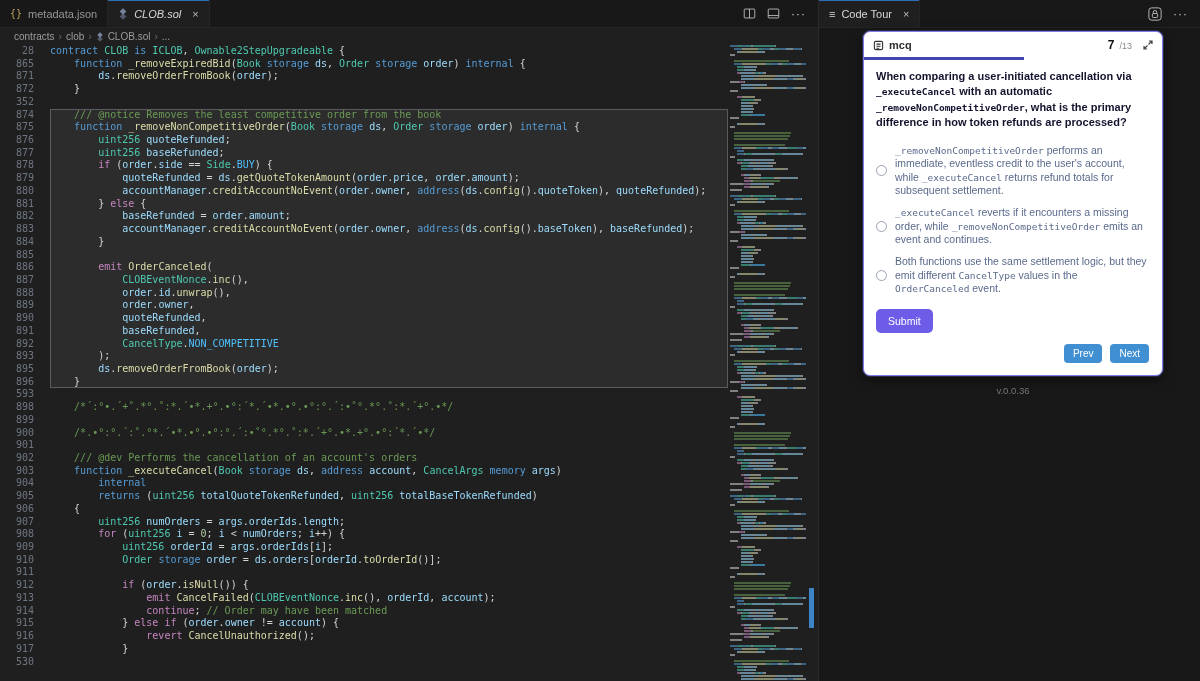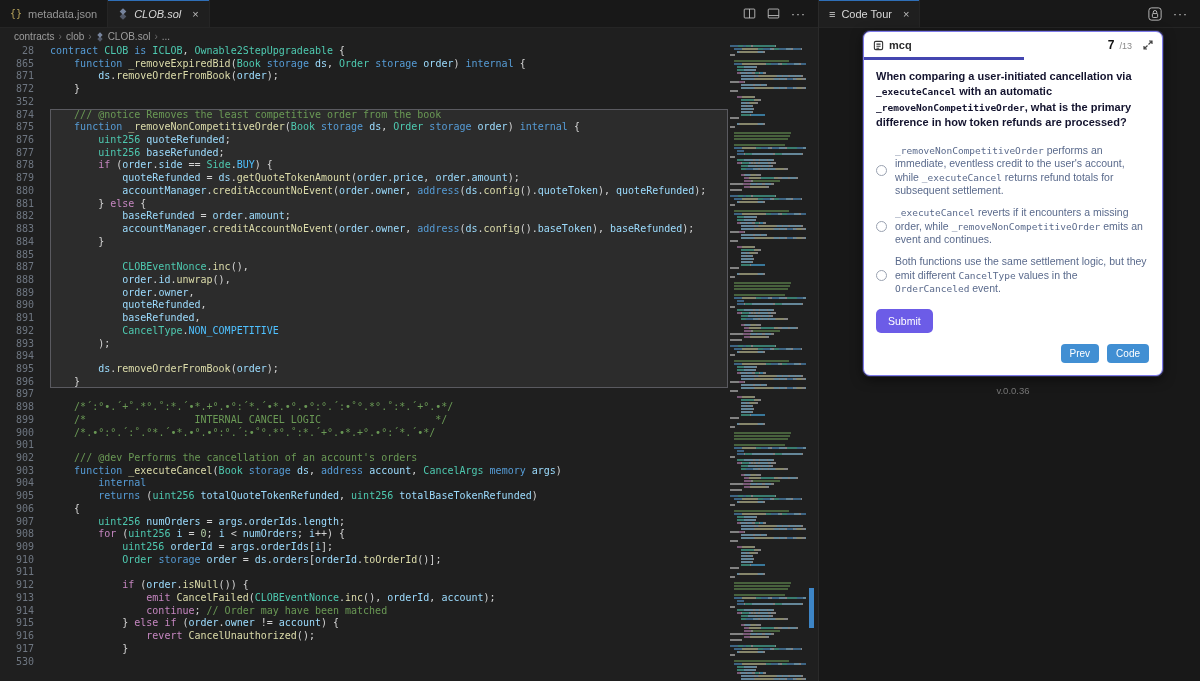--- a/index.html
+++ b/index.html
@@ -144,33 +144,33 @@
           <div class="crow hl"><span class="ln">876</span><span class="code"><span class="tk-pun">        </span><span class="tk-typ">uint256 </span><span class="tk-var">quoteRefunded</span><span class="tk-pun">;</span></span></div>
           <div class="crow hl"><span class="ln">877</span><span class="code"><span class="tk-pun">        </span><span class="tk-typ">uint256 </span><span class="tk-var">baseRefunded</span><span class="tk-pun">;</span></span></div>
           <div class="crow hl"><span class="ln">878</span><span class="code"><span class="tk-pun">        </span><span class="tk-ctl">if </span><span class="tk-pun">(</span><span class="tk-var">order</span><span class="tk-pun">.</span><span class="tk-var">side </span><span class="tk-op">== </span><span class="tk-typ">Side</span><span class="tk-pun">.</span><span class="tk-const">BUY</span><span class="tk-pun">) {</span></span></div>
           <div class="crow hl"><span class="ln">879</span><span class="code"><span class="tk-pun">            </span><span class="tk-var">quoteRefunded </span><span class="tk-op">= </span><span class="tk-var">ds</span><span class="tk-pun">.</span><span class="tk-fn">getQuoteTokenAmount</span><span class="tk-pun">(</span><span class="tk-var">order</span><span class="tk-pun">.</span><span class="tk-var">price</span><span class="tk-pun">, </span><span class="tk-var">order</span><span class="tk-pun">.</span><span class="tk-var">amount</span><span class="tk-pun">);</span></span></div>
           <div class="crow hl"><span class="ln">880</span><span class="code"><span class="tk-pun">            </span><span class="tk-var">accountManager</span><span class="tk-pun">.</span><span class="tk-fn">creditAccountNoEvent</span><span class="tk-pun">(</span><span class="tk-var">order</span><span class="tk-pun">.</span><span class="tk-var">owner</span><span class="tk-pun">, </span><span class="tk-kw">address</span><span class="tk-pun">(</span><span class="tk-var">ds</span><span class="tk-pun">.</span><span class="tk-fn">config</span><span class="tk-pun">().</span><span class="tk-var">quoteToken</span><span class="tk-pun">), </span><span class="tk-var">quoteRefunded</span><span class="tk-pun">);</span></span></div>
           <div class="crow hl"><span class="ln">881</span><span class="code"><span class="tk-pun">        } </span><span class="tk-ctl">else </span><span class="tk-pun">{</span></span></div>
           <div class="crow hl"><span class="ln">882</span><span class="code"><span class="tk-pun">            </span><span class="tk-var">baseRefunded </span><span class="tk-op">= </span><span class="tk-var">order</span><span class="tk-pun">.</span><span class="tk-var">amount</span><span class="tk-pun">;</span></span></div>
           <div class="crow hl"><span class="ln">883</span><span class="code"><span class="tk-pun">            </span><span class="tk-var">accountManager</span><span class="tk-pun">.</span><span class="tk-fn">creditAccountNoEvent</span><span class="tk-pun">(</span><span class="tk-var">order</span><span class="tk-pun">.</span><span class="tk-var">owner</span><span class="tk-pun">, </span><span class="tk-kw">address</span><span class="tk-pun">(</span><span class="tk-var">ds</span><span class="tk-pun">.</span><span class="tk-fn">config</span><span class="tk-pun">().</span><span class="tk-var">baseToken</span><span class="tk-pun">), </span><span class="tk-var">baseRefunded</span><span class="tk-pun">);</span></span></div>
           <div class="crow hl"><span class="ln">884</span><span class="code"><span class="tk-pun">        }</span></span></div>
           <div class="crow hl"><span class="ln">885</span><span class="code"></span></div>
+          <div class="crow hl"><span class="ln">886</span><span class="code"><span class="tk-pun">        </span><span class="tk-ctl">emit </span><span class="tk-fn">OrderCanceled</span><span class="tk-pun">(</span></span></div>
           <div class="crow hl"><span class="ln">887</span><span class="code"><span class="tk-pun">            </span><span class="tk-typ">CLOBEventNonce</span><span class="tk-pun">.</span><span class="tk-fn">inc</span><span class="tk-pun">(),</span></span></div>
           <div class="crow hl"><span class="ln">888</span><span class="code"><span class="tk-pun">            </span><span class="tk-var">order</span><span class="tk-pun">.</span><span class="tk-var">id</span><span class="tk-pun">.</span><span class="tk-fn">unwrap</span><span class="tk-pun">(),</span></span></div>
           <div class="crow hl"><span class="ln">889</span><span class="code"><span class="tk-pun">            </span><span class="tk-var">order</span><span class="tk-pun">.</span><span class="tk-var">owner</span><span class="tk-pun">,</span></span></div>
           <div class="crow hl"><span class="ln">890</span><span class="code"><span class="tk-pun">            </span><span class="tk-var">quoteRefunded</span><span class="tk-pun">,</span></span></div>
           <div class="crow hl"><span class="ln">891</span><span class="code"><span class="tk-pun">            </span><span class="tk-var">baseRefunded</span><span class="tk-pun">,</span></span></div>
           <div class="crow hl"><span class="ln">892</span><span class="code"><span class="tk-pun">            </span><span class="tk-typ">CancelType</span><span class="tk-pun">.</span><span class="tk-const">NON_COMPETITIVE</span></span></div>
           <div class="crow hl"><span class="ln">893</span><span class="code"><span class="tk-pun">        );</span></span></div>
-          <div class="crow hl"><span class="ln">894</span><span class="code"></span></div>
           <div class="crow hl"><span class="ln">895</span><span class="code"><span class="tk-pun">        </span><span class="tk-var">ds</span><span class="tk-pun">.</span><span class="tk-fn">removeOrderFromBook</span><span class="tk-pun">(</span><span class="tk-var">order</span><span class="tk-pun">);</span></span></div>
           <div class="crow hl hll"><span class="ln">896</span><span class="code"><span class="tk-pun">    }</span></span></div>
-          <div class="crow"><span class="ln">897</span><span class="code"></span></div>
+          <div class="crow"><span class="ln">593</span><span class="code"></span></div>
           <div class="crow"><span class="ln">898</span><span class="code"><span class="tk-pun">    </span><span class="tk-cmt">/*´:°•.´+˚.*°.˚:*.´•*.+°.•°:´*.´•*.•°.•°:°.´:•˚°.*°.˚:*.´+°.•*/</span></span></div>
-          <div class="crow"><span class="ln">899</span><span class="code"><span class="tk-pun">    </span><span class="tk-cmt">/*                  INTERNAL CANCEL LOGIC                   */</span></span></div>
+          <div class="crow"><span class="ln">899</span><span class="code"><span class="tk-pun">    </span></span></div>
           <div class="crow"><span class="ln">900</span><span class="code"><span class="tk-pun">    </span><span class="tk-cmt">/*.•°:°.´:˚.°*.´•*.•°.•°:°.´:•˚°.*°.˚:*.´+°.•*.+°.•°:´*.´•*/</span></span></div>
           <div class="crow"><span class="ln">901</span><span class="code"></span></div>
           <div class="crow"><span class="ln">902</span><span class="code"><span class="tk-pun">    </span><span class="tk-cmt">/// @dev Performs the cancellation of an account's orders</span></span></div>
           <div class="crow"><span class="ln">903</span><span class="code"><span class="tk-pun">    </span><span class="tk-kw">function </span><span class="tk-fn">_executeCancel</span><span class="tk-pun">(</span><span class="tk-typ">Book </span><span class="tk-kw">storage </span><span class="tk-var">ds</span><span class="tk-pun">, </span><span class="tk-kw">address </span><span class="tk-var">account</span><span class="tk-pun">, </span><span class="tk-typ">CancelArgs </span><span class="tk-kw">memory </span><span class="tk-var">args</span><span class="tk-pun">)</span></span></div>
           <div class="crow"><span class="ln">904</span><span class="code"><span class="tk-pun">        </span><span class="tk-kw">internal</span></span></div>
           <div class="crow"><span class="ln">905</span><span class="code"><span class="tk-pun">        </span><span class="tk-kw">returns </span><span class="tk-pun">(</span><span class="tk-typ">uint256 </span><span class="tk-var">totalQuoteTokenRefunded</span><span class="tk-pun">, </span><span class="tk-typ">uint256 </span><span class="tk-var">totalBaseTokenRefunded</span><span class="tk-pun">)</span></span></div>
           <div class="crow"><span class="ln">906</span><span class="code"><span class="tk-pun">    {</span></span></div>
           <div class="crow"><span class="ln">907</span><span class="code"><span class="tk-pun">        </span><span class="tk-typ">uint256 </span><span class="tk-var">numOrders </span><span class="tk-op">= </span><span class="tk-var">args</span><span class="tk-pun">.</span><span class="tk-var">orderIds</span><span class="tk-pun">.</span><span class="tk-var">length</span><span class="tk-pun">;</span></span></div>
           <div class="crow"><span class="ln">908</span><span class="code"><span class="tk-pun">        </span><span class="tk-ctl">for </span><span class="tk-pun">(</span><span class="tk-typ">uint256 </span><span class="tk-var">i </span><span class="tk-op">= </span><span class="tk-num">0</span><span class="tk-pun">; </span><span class="tk-var">i </span><span class="tk-op">&lt; </span><span class="tk-var">numOrders</span><span class="tk-pun">; </span><span class="tk-var">i</span><span class="tk-op">++</span><span class="tk-pun">) {</span></span></div>
           <div class="crow"><span class="ln">909</span><span class="code"><span class="tk-pun">            </span><span class="tk-typ">uint256 </span><span class="tk-var">orderId </span><span class="tk-op">= </span><span class="tk-var">args</span><span class="tk-pun">.</span><span class="tk-var">orderIds</span><span class="tk-pun">[</span><span class="tk-var">i</span><span class="tk-pun">];</span></span></div>
@@ -457,20 +457,20 @@
                 <span class="otext"><code>_executeCancel</code> reverts if it encounters a missing order, while <code>_removeNonCompetitiveOrder</code> emits an event and continues.</span>
               </div>
               <div class="opt">
                 <span class="radio"></span>
                 <span class="otext">Both functions use the same settlement logic, but they emit different <code>CancelType</code> values in the <code>OrderCanceled</code> event.</span>
               </div>
             </div>
           <button class="submit">Submit</button>
           <div class="mnav">
             <button class="navbtn">Prev</button>
-            <button class="navbtn">Code</button>
+            <button class="navbtn">Next</button>
           </div>
         </div>
         <div class="version">v.0.0.36</div>
       </div>
     </div>
   </div>
 </div>
 
 </body></html>

